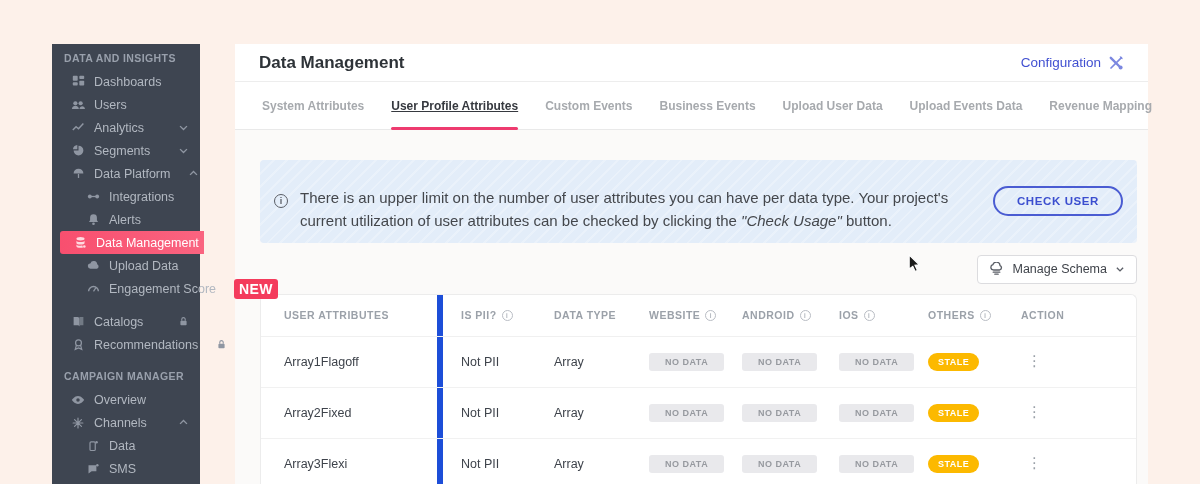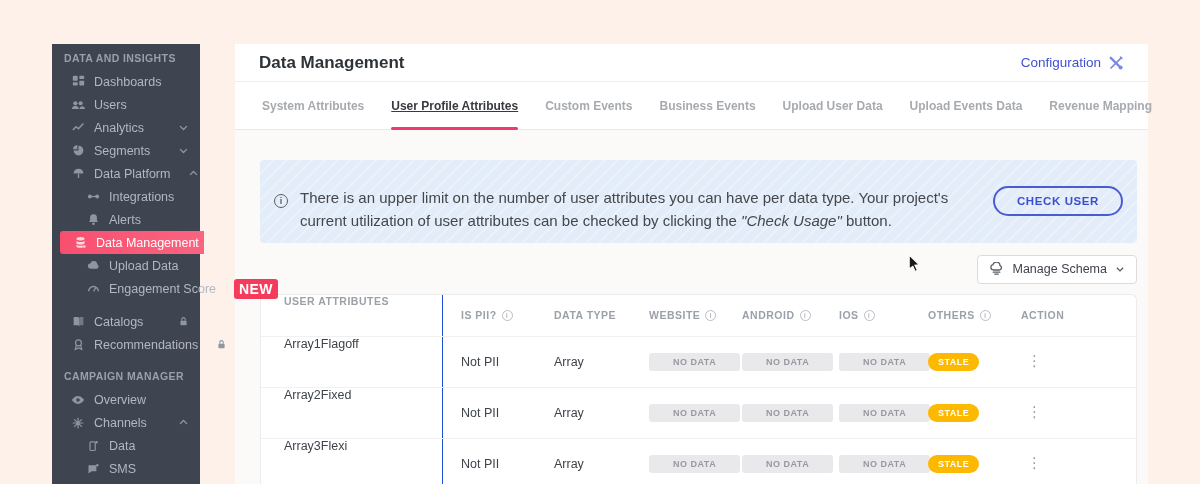--- a/index.html
+++ b/index.html
@@ -105,36 +105,36 @@
   .table {
     margin-top:10px; background:#fff; border:1px solid #ececec;
     border-bottom:none; border-radius:6px 6px 0 0; overflow:hidden;
   }
   .trow {
     display:grid;
     grid-template-columns:182px 93px 95px 93px 97px 89px 93px 1fr;
     align-items:center;
   }
   .trow > div { padding-left:18px; }
-  .trow > div:first-child { padding-left:23px; border-right:1px solid #1d4ed8; height:100%; display:flex; align-items:flex-start; }
+  .trow > div:first-child { padding-left:23px; border-right:6px solid #1d4ed8; height:100%; display:flex; align-items:center; }
   .thead { height:42px; border-bottom:1px solid #f0f0f0; }
   .thead .hcell {
     font-size:10.5px; font-weight:bold; letter-spacing:.5px; color:#9ba1a9;
     display:flex; align-items:center; gap:5px; white-space:nowrap;
   }
   .hinfo {
     width:11px; height:11px; border:1px solid #b9bdc4; border-radius:50%;
     color:#b9bdc4; font-size:7.5px; font-weight:bold; display:inline-flex;
     align-items:center; justify-content:center; cursor:pointer;
   }
   .tbody-row { height:51px; border-bottom:1px solid #f1f1f1; font-size:12.5px; color:#3e434b; }
   .tbody-row:last-child { border-bottom:none; }
   .badge {
     display:inline-block; font-size:9px; font-weight:bold; letter-spacing:.5px;
-    padding:4px 24px; border-radius:3px; white-space:nowrap;
+    padding:4px 16px; border-radius:3px; white-space:nowrap;
   }
   .badge.gray { background:#e9e9ec; color:#96999f; }
   .badge.amber { background:#fcb900; color:#fff; border-radius:10px; padding:4px 10px; }
   .kebab {
     background:none; border:none; color:#9aa0a8; font-size:15px; line-height:1;
     cursor:pointer; padding:4px 6px; font-family:"DejaVu Sans", sans-serif;
   }
   
   .cursor { position:absolute; left:908px; top:254px; z-index:9; }
   svg { display:block; }

